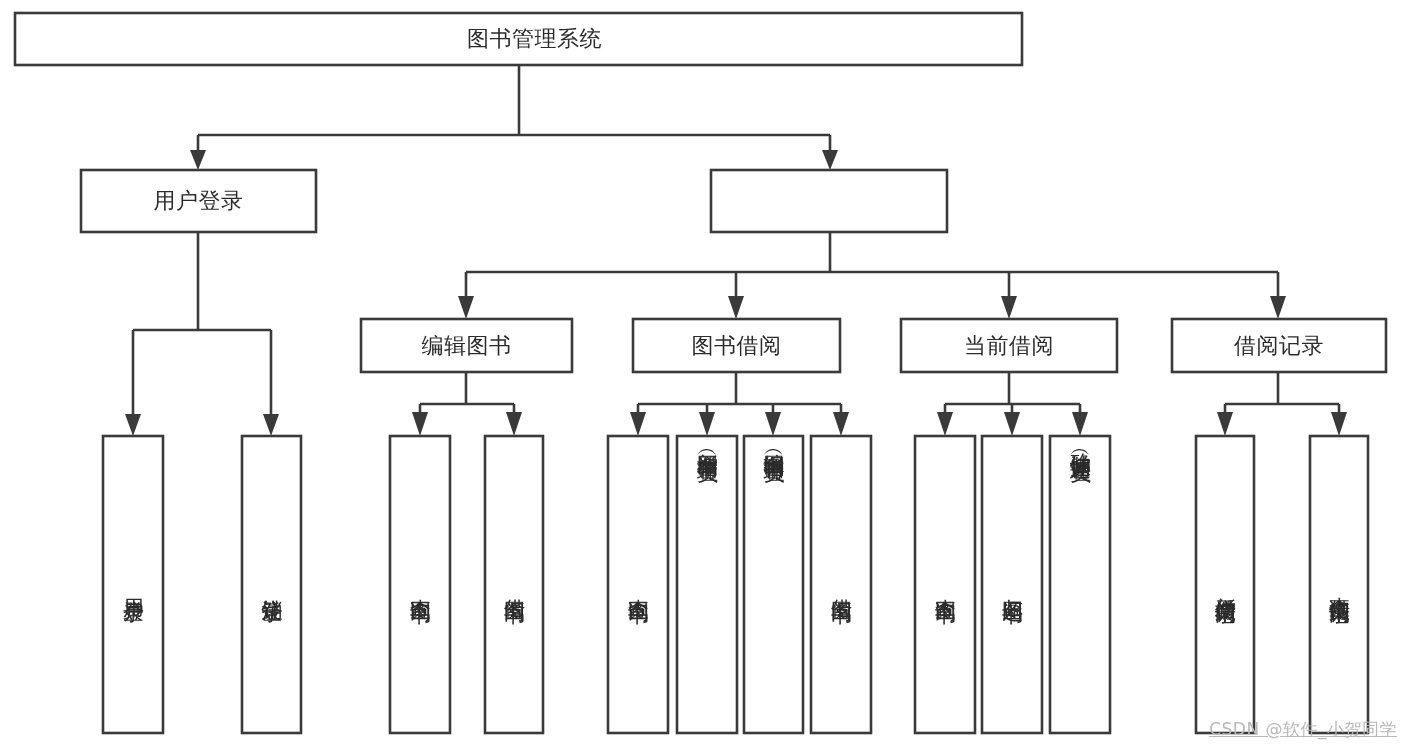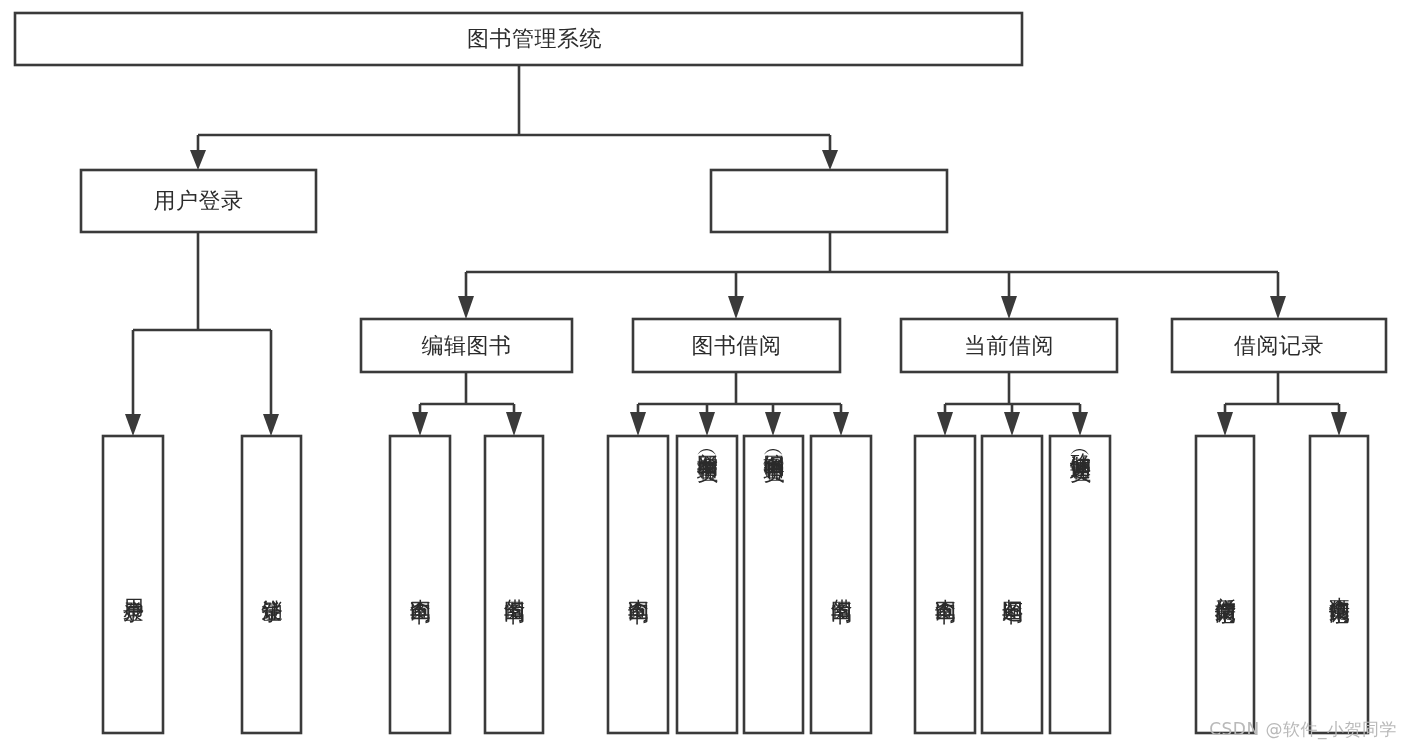--- a/index.html
+++ b/index.html
@@ -75,20 +75,21 @@
   }
   #watermark {
     position: absolute;
     right: 8px;
     bottom: 6px;
     font-family: "DejaVu Sans", "Liberation Sans", sans-serif;
     font-size: 17px;
     color: #b9b9b9;
     white-space: nowrap;
     letter-spacing: 0.5px;
+    text-decoration: underline;
   }
 </style>
 </head>
 <body>
 
 <div id="diagram-root">
 
   <svg class="diagram" viewBox="0 0 1405 747">
 
     <g>

